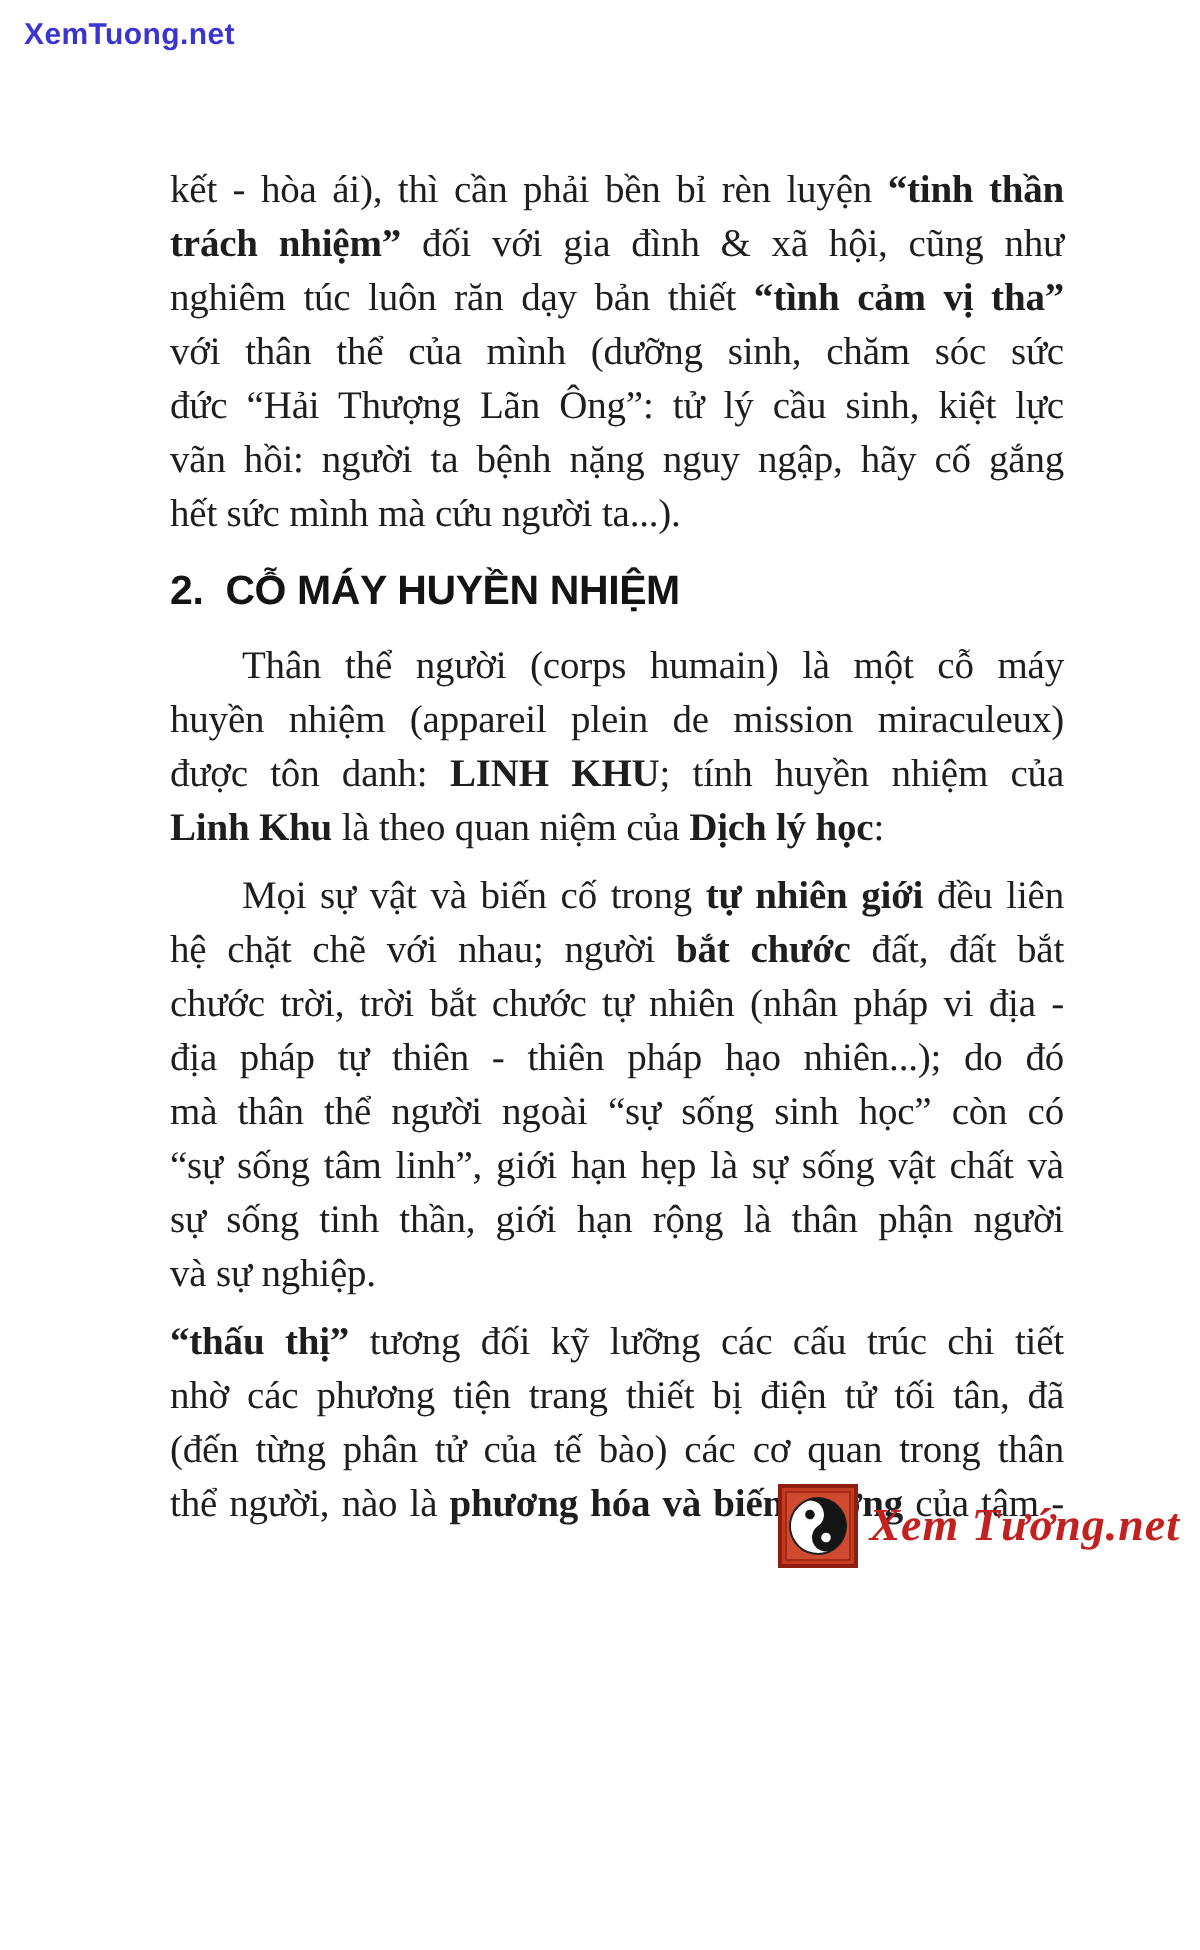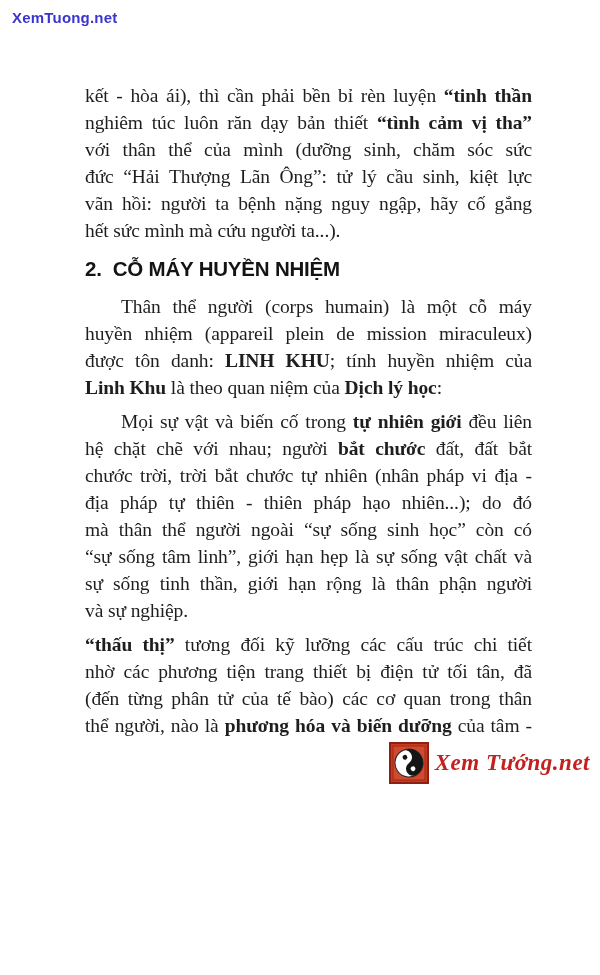--- a/index.html
+++ b/index.html
@@ -54,20 +54,21 @@
 </head>
 <body>
 
 <div class="page">
 
   <a class="watermark" style="color: rgb(58, 53, 207);">XemTuong.net</a>
 
   <div class="content" style="color: rgb(30, 30, 30);">
       <div class="para">
         <div class="line"><span>kết - hòa ái), thì cần phải bền bỉ rèn luyện </span><span class="b">“tinh thần</span></div>
+        <div class="line"><span class="b">trách nhiệm”</span><span> đối với gia đình &amp; xã hội, cũng như</span></div>
         <div class="line"><span>nghiêm túc luôn răn dạy bản thiết </span><span class="b">“tình cảm vị tha”</span></div>
         <div class="line"><span>với thân thể của mình (dưỡng sinh, chăm sóc sức</span></div>
         <div class="line"><span>đức “Hải Thượng Lãn Ông”: tử lý cầu sinh, kiệt lực</span></div>
         <div class="line"><span>vãn hồi: người ta bệnh nặng nguy ngập, hãy cố gắng</span></div>
         <div class="line last"><span>hết sức mình mà cứu người ta...).</span></div>
       </div>
       <div class="h2"><span class="h2num">2.</span><span>CỖ MÁY HUYỀN NHIỆM</span></div>
       <div class="para">
         <div class="line indent"><span>Thân thể người (corps humain) là một cỗ máy</span></div>
         <div class="line"><span>huyền nhiệm (appareil plein de mission miraculeux)</span></div>

